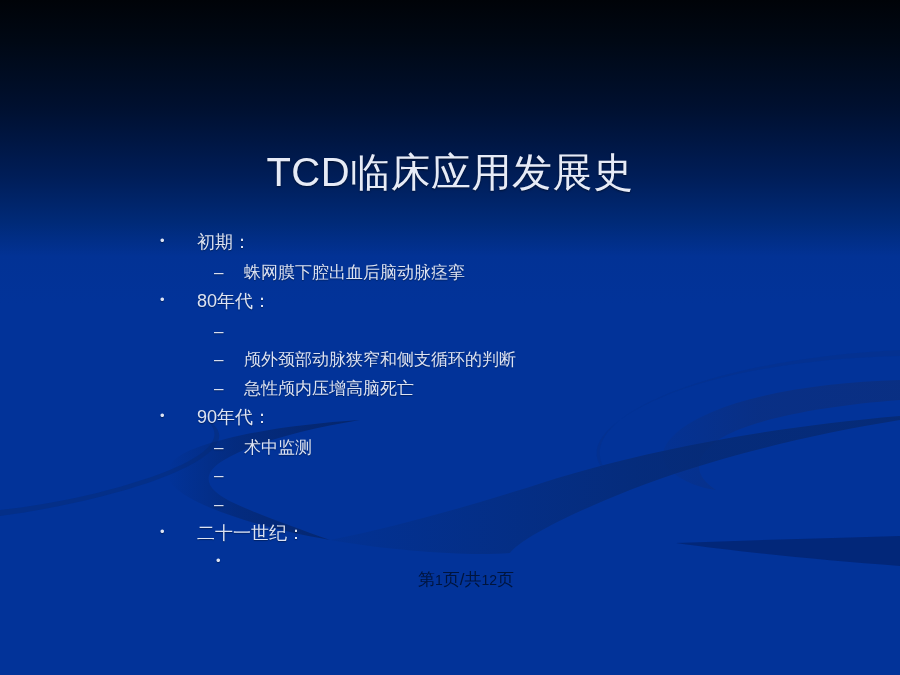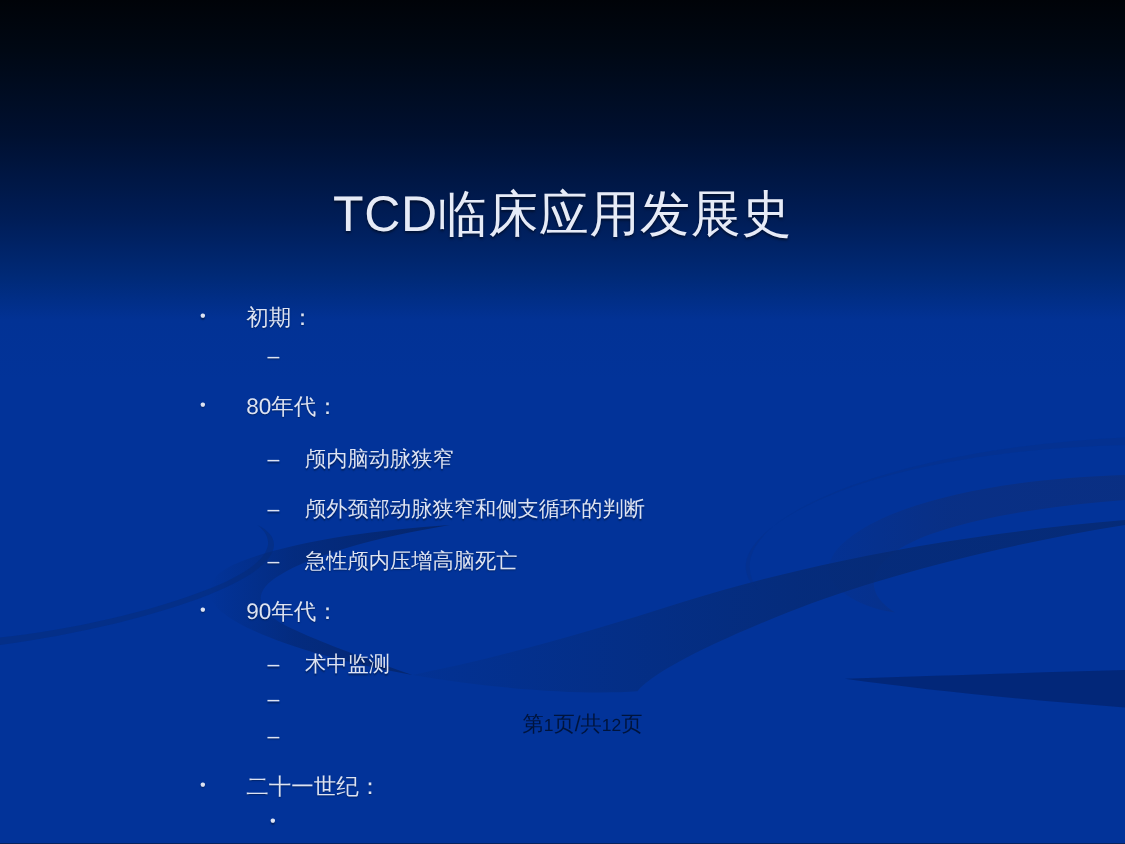--- a/index.html
+++ b/index.html
@@ -96,21 +96,21 @@
     font-size: 17px;
     line-height: 28.5px;
   }
   .lvl2b .marker {
     width: 32px;
     font-size: 13px;
     line-height: 28.5px;
     position: relative;
     top: -3px;
   }
-  .txt { flex: 0 1 auto; margin-top: 12px; }
+  .txt { flex: 0 1 auto; }
 
   
   #footer {
     position: absolute;
     left: 16px;
     top: 569px;
     width: 900px;
     text-align: center;
     color: #00143c;
     font-size: 17px;
@@ -195,30 +195,30 @@
 
   <div id="body-block">
 
     <div class="line lvl1">
       <span class="marker">•</span>
       <span class="txt">初期：</span>
     </div>
 
     <div class="line lvl2">
       <span class="marker">–</span>
+      <span class="txt">蛛网膜下腔出血后脑动脉痉挛</span>
     </div>
 
     <div class="line lvl1">
       <span class="marker">•</span>
       <span class="txt">80年代：</span>
     </div>
 
     <div class="line lvl2">
       <span class="marker">–</span>
-      <span class="txt">颅内脑动脉狭窄</span>
     </div>
 
     <div class="line lvl2">
       <span class="marker">–</span>
       <span class="txt">颅外颈部动脉狭窄和侧支循环的判断</span>
     </div>
 
     <div class="line lvl2">
       <span class="marker">–</span>
       <span class="txt">急性颅内压增高脑死亡</span>

